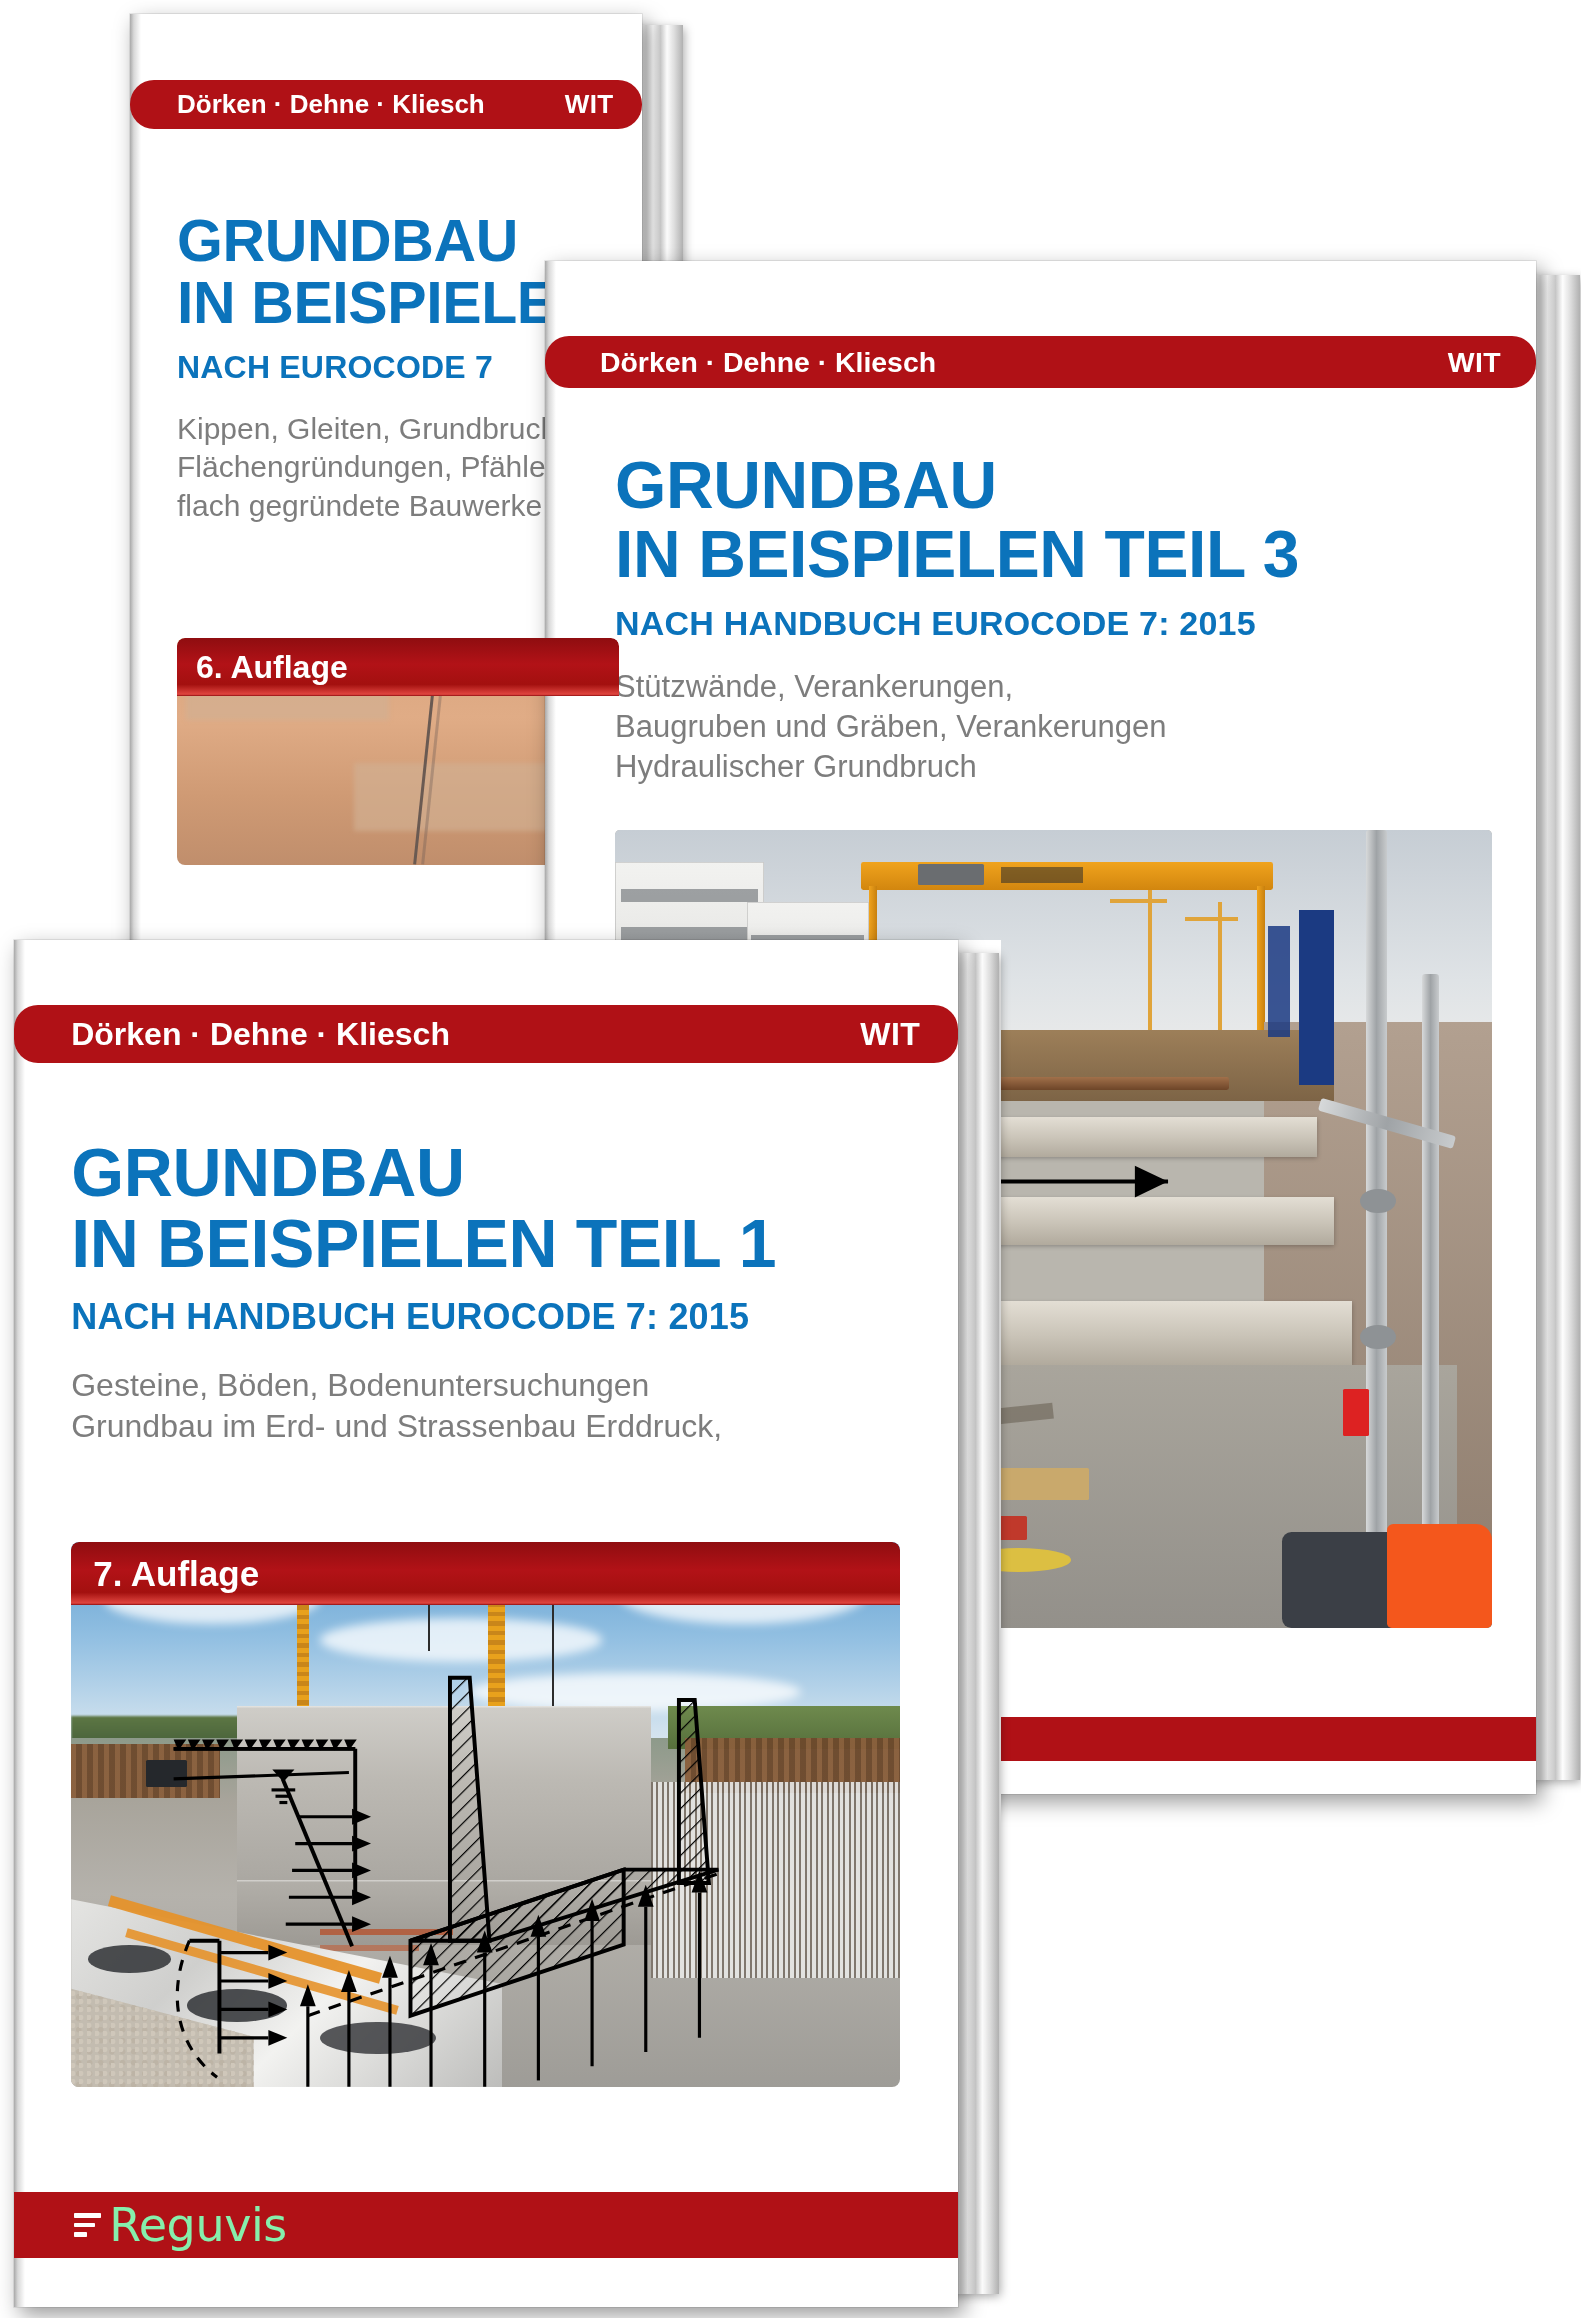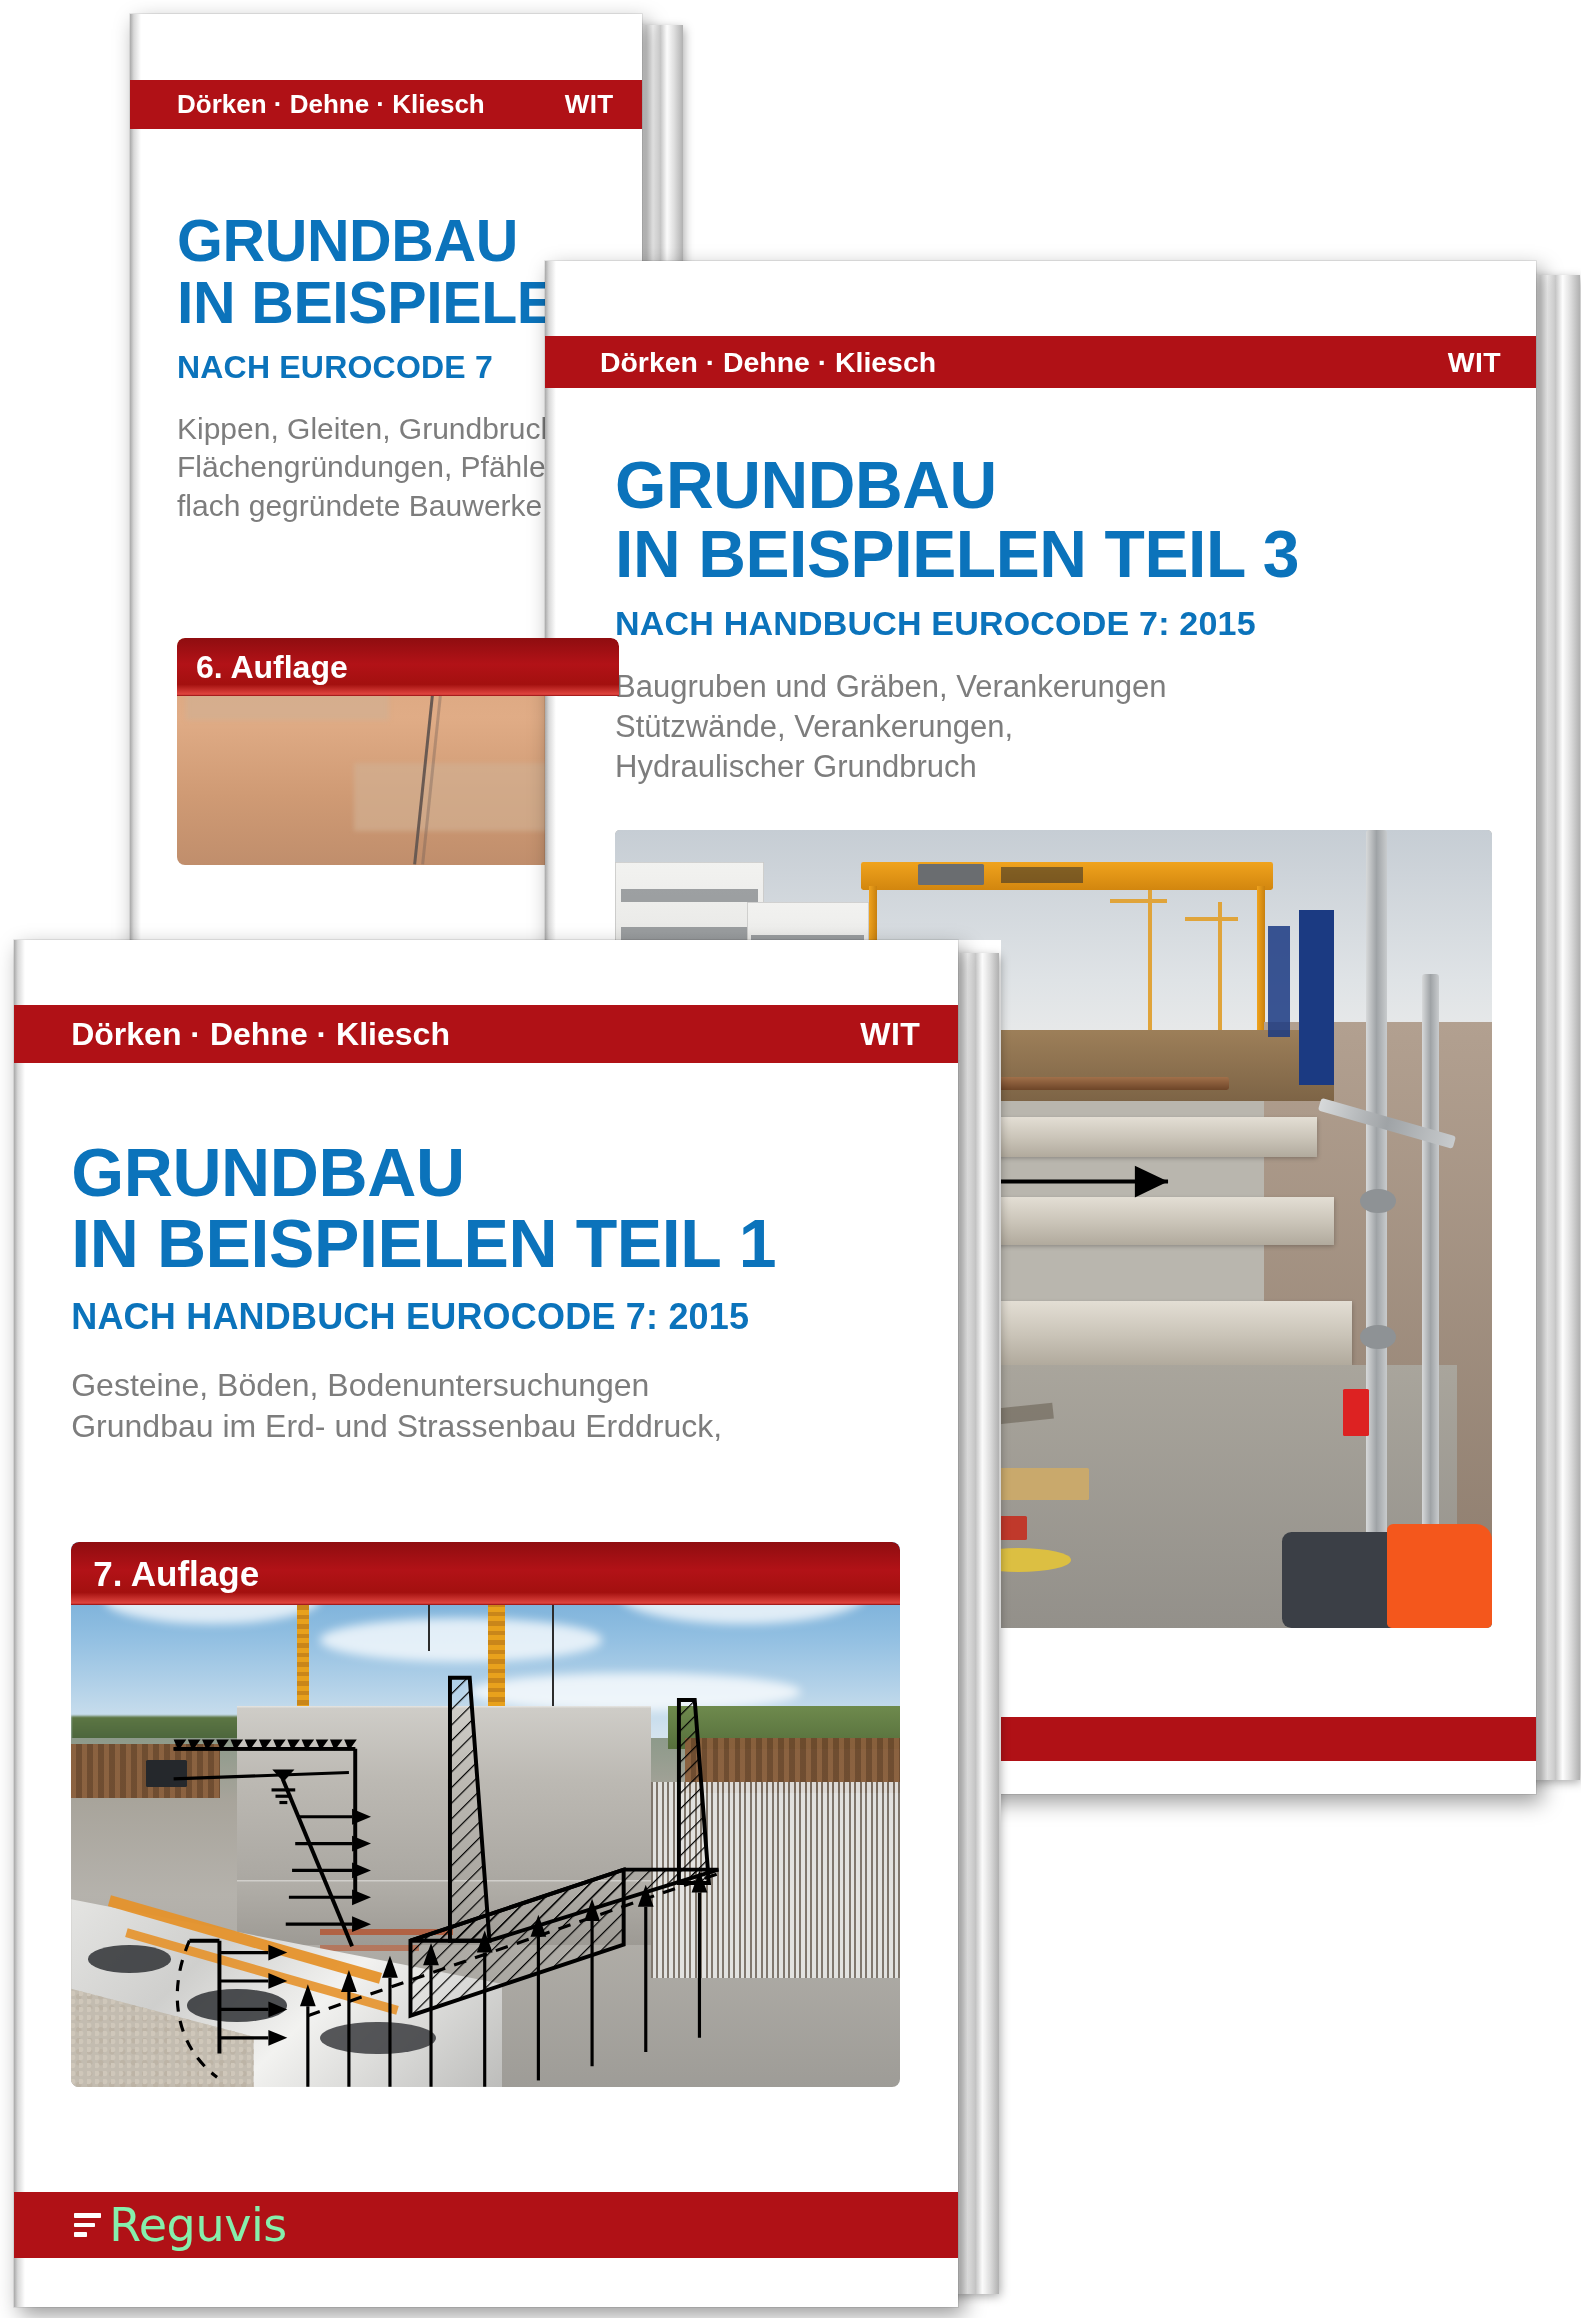--- a/index.html
+++ b/index.html
@@ -50,20 +50,21 @@
     position: absolute;
     left: 0;
     right: 0;
     background: #b01116;
     color: #ffffff;
     display: flex;
     align-items: center;
     justify-content: space-between;
     box-sizing: border-box;
     font-weight: bold;
+    border-radius: 24px;
   }
   .authors-bar .authors { white-space: nowrap; }
   .authors-bar .imprint { white-space: nowrap; letter-spacing: 0.4px; }
 
   .title-block { position: absolute; }
   .main-title {
     color: #0b73bb;
     font-weight: bold;
     line-height: 1.04;
     letter-spacing: -0.4px;
@@ -307,22 +308,22 @@
       <span class="imprint">WIT</span>
     </div>
 
     <div class="title-block" style="left:70px; top:190px; right:24px;">
       <div class="main-title" style="font-size:66px;">
         <span class="ln">GRUNDBAU</span>
         <span class="ln">IN BEISPIELEN TEIL 3</span>
       </div>
       <div class="sub-title" style="font-size:34px; margin-top:16px;">NACH HANDBUCH EUROCODE 7: 2015</div>
       <div class="desc" style="font-size:31px; margin-top:24px;">
+        <span class="ln">Stützwände, Verankerungen,</span>
         <span class="ln">Baugruben und Gräben, Verankerungen</span>
-        <span class="ln">Stützwände, Verankerungen,</span>
         <span class="ln">Hydraulischer Grundbruch</span>
       </div>
     </div>
 
     <div class="photo-wrap" style="left:70px; top:569px; width:877px; height:798px; border-radius:4.7px;">
       <div class="scene3">
         <div class="sky3"></div>
 
         <div class="bldg" style="left:0; top:4%; width:17%; height:24%;">
           <div class="row" style="top:14%"></div>

